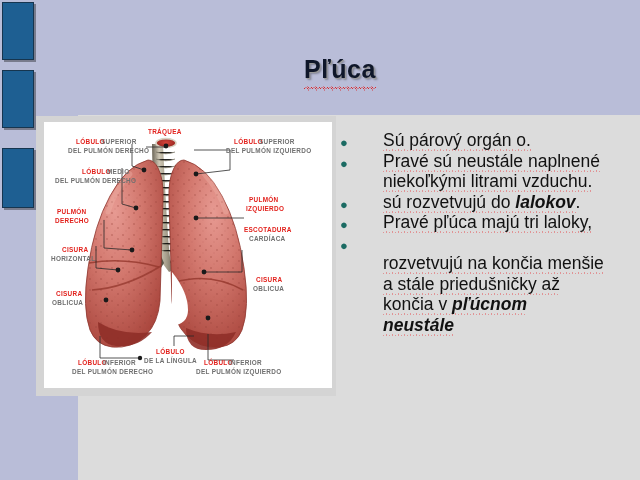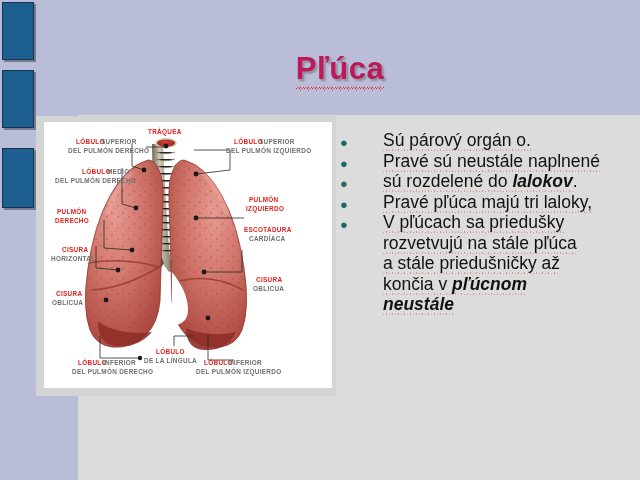--- a/index.html
+++ b/index.html
@@ -28,21 +28,21 @@
   .deco-1{top:2px;height:56px;}
   .deco-2{top:70px;height:56px;}
   .deco-3{top:148px;height:58px;}
 
   
   .title-wrap{
     position:absolute;left:190px;top:50px;width:300px;height:44px;
     text-align:center;
   }
   .title{
-    font-size:31px;font-weight:bold;color:#be185d;
+    font-size:25px;font-weight:bold;color:#0f172a;
     letter-spacing:.5px;line-height:38px;
     text-shadow:1px 1px 0 #9a9a9a, 2px 2px 2px rgba(0,0,0,.30);
     display:inline-block;position:relative;
   }
   .sq{
     position:absolute;left:0;right:0;bottom:-3px;height:5px;
     background-image:
       radial-gradient(circle at 2px 4px, transparent 2px, #e01b1b 2.1px, transparent 2.9px),
       radial-gradient(circle at 6px 0px, transparent 2px, #e01b1b 2.1px, transparent 2.9px);
     background-size:8px 5px;background-repeat:repeat-x;
@@ -262,42 +262,43 @@
       <span class="dot">●</span>
       <span class="btext">
         <span class="sq-txt">Sú párový orgán o.</span>
       </span>
     </div>
 
     <div class="bullet-row">
       <span class="dot">●</span>
       <span class="btext">
         <span class="sq-txt">Pravé sú neustále naplnené</span><br>
-      </span>
-    </div>
-
-    <div class="bullet-row">
-      <span class="dot">●</span>
-      <span class="btext">
-        <span class="sq-txt"> sú rozdelené do </span><span class="sq-txt ital">lalokov</span><span>.</span>
+        <span class="sq-txt">niekoľkými litrami vzduchu.</span>
+      </span>
+    </div>
+
+    <div class="bullet-row">
+      <span class="dot">●</span>
+      <span class="btext">
+        <span class="sq-txt"> sú rozvetvujú do </span><span class="sq-txt ital">lalokov</span><span>.</span>
       </span>
     </div>
 
     <div class="bullet-row">
       <span class="dot">●</span>
       <span class="btext">
         <span class="sq-txt">Pravé pľúca majú tri laloky,</span><br>
       </span>
     </div>
 
     <div class="bullet-row">
       <span class="dot">●</span>
       <span class="btext">
-        <span class="sq-txt">V pľúcach sa priedušky</span><br>
-        <span class="sq-txt">rozvetvujú na stále pľúca</span><br>
+        <br>
+        <span class="sq-txt">rozvetvujú na končia menšie</span><br>
         <span class="sq-txt">a stále priedušničky až</span><br>
         <span class="sq-txt">končia v </span><span class="sq-txt ital">pľúcnom</span><br>
         <span class="sq-txt ital">neustále</span>
       </span>
     </div>
 
   </div>
 </div>
 
 </body></html>

